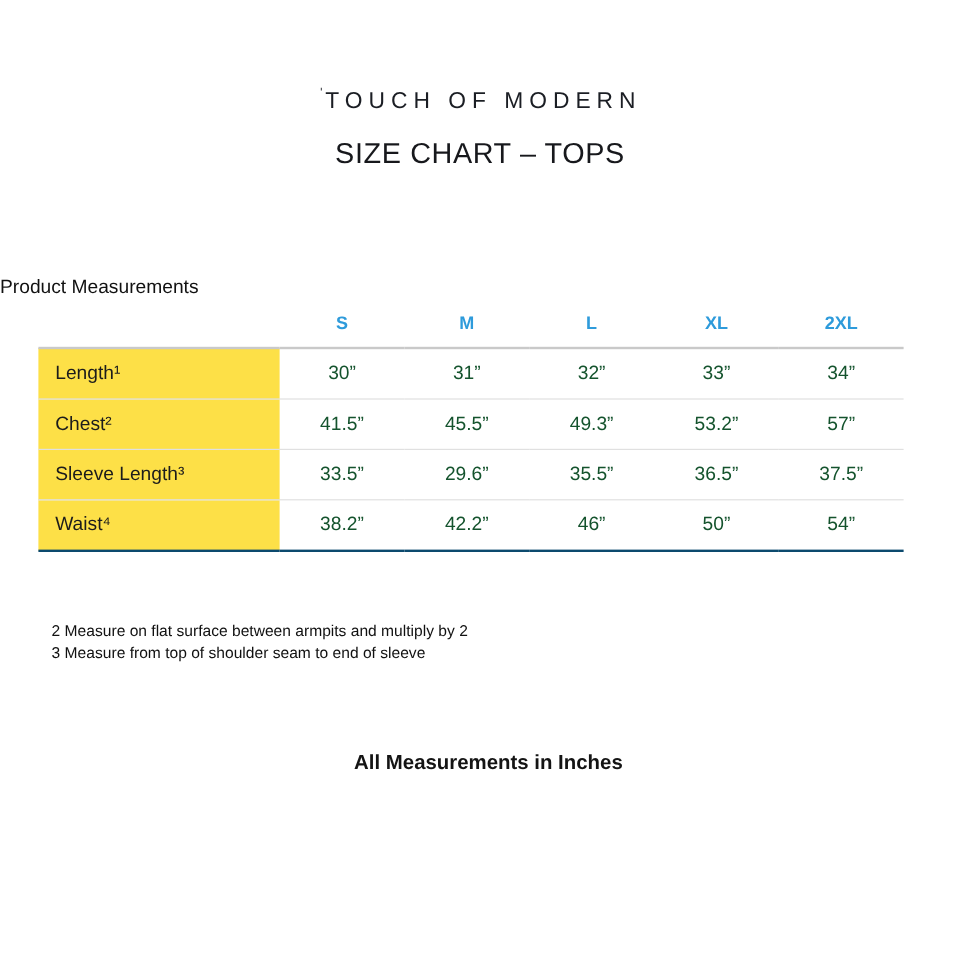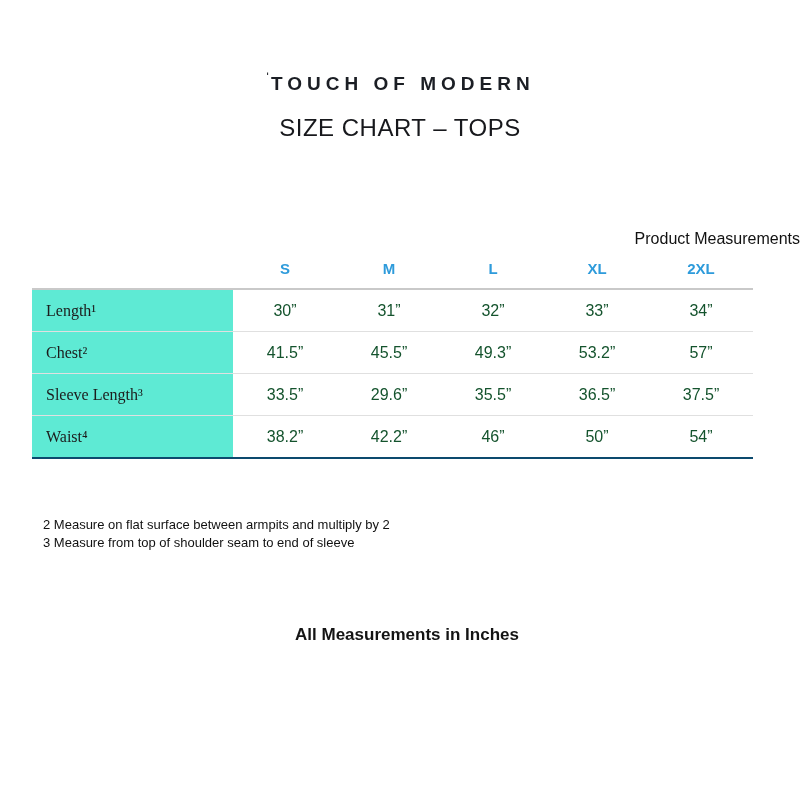--- a/index.html
+++ b/index.html
@@ -13,42 +13,42 @@
     font-family: "Liberation Sans", sans-serif;
     color: #1c1c1c;
     overflow: hidden;
   }
   .page { width: 800px; height: 800px; position: relative; }
 
   
   .header { text-align: center; padding-top: 70px; }
   .logo {
     font-size: 19px;
-    font-weight: 700;
+    font-weight: 400;
     letter-spacing: 5px;
     color: #1b1e24;
     white-space: nowrap;
   }
   .logo-mark {
     font-size: 14px;
     vertical-align: 7px;
     margin-right: 1px;
     letter-spacing: 0;
   }
   .page-title {
     margin: 19px 0 0 0;
     font-size: 24px;
     font-weight: 400;
     letter-spacing: 0.5px;
     color: #17181c;
   }
 
   
   .table-caption {
-    text-align: right;
+    text-align: left;
     margin-top: 88px;
     font-size: 16px;
     color: #111;
   }
 
   
   table.size-chart {
     border-collapse: collapse;
     table-layout: fixed;
     width: 721px;
@@ -71,25 +71,24 @@
   tbody tr:last-child  { border-bottom: 2px solid #0c4a6e; }
 
   tbody th, tbody td {
     height: 41px;
     padding: 0;
     font-size: 16px;
     font-weight: 400;
     vertical-align: middle;
   }
   tbody th.row-label {
-    background: #5eead4;
+    background: #fde047;
     text-align: left;
     padding-left: 14px;
     color: #1c1c1c;
-    font-family: Liberation Serif, serif;
   }
   tbody td { text-align: center; color: #14532d; }
 
   
   .footnotes {
     margin: 57px 0 0 43px;
     font-size: 13px;
     line-height: 18px;
     color: #111;
   }

